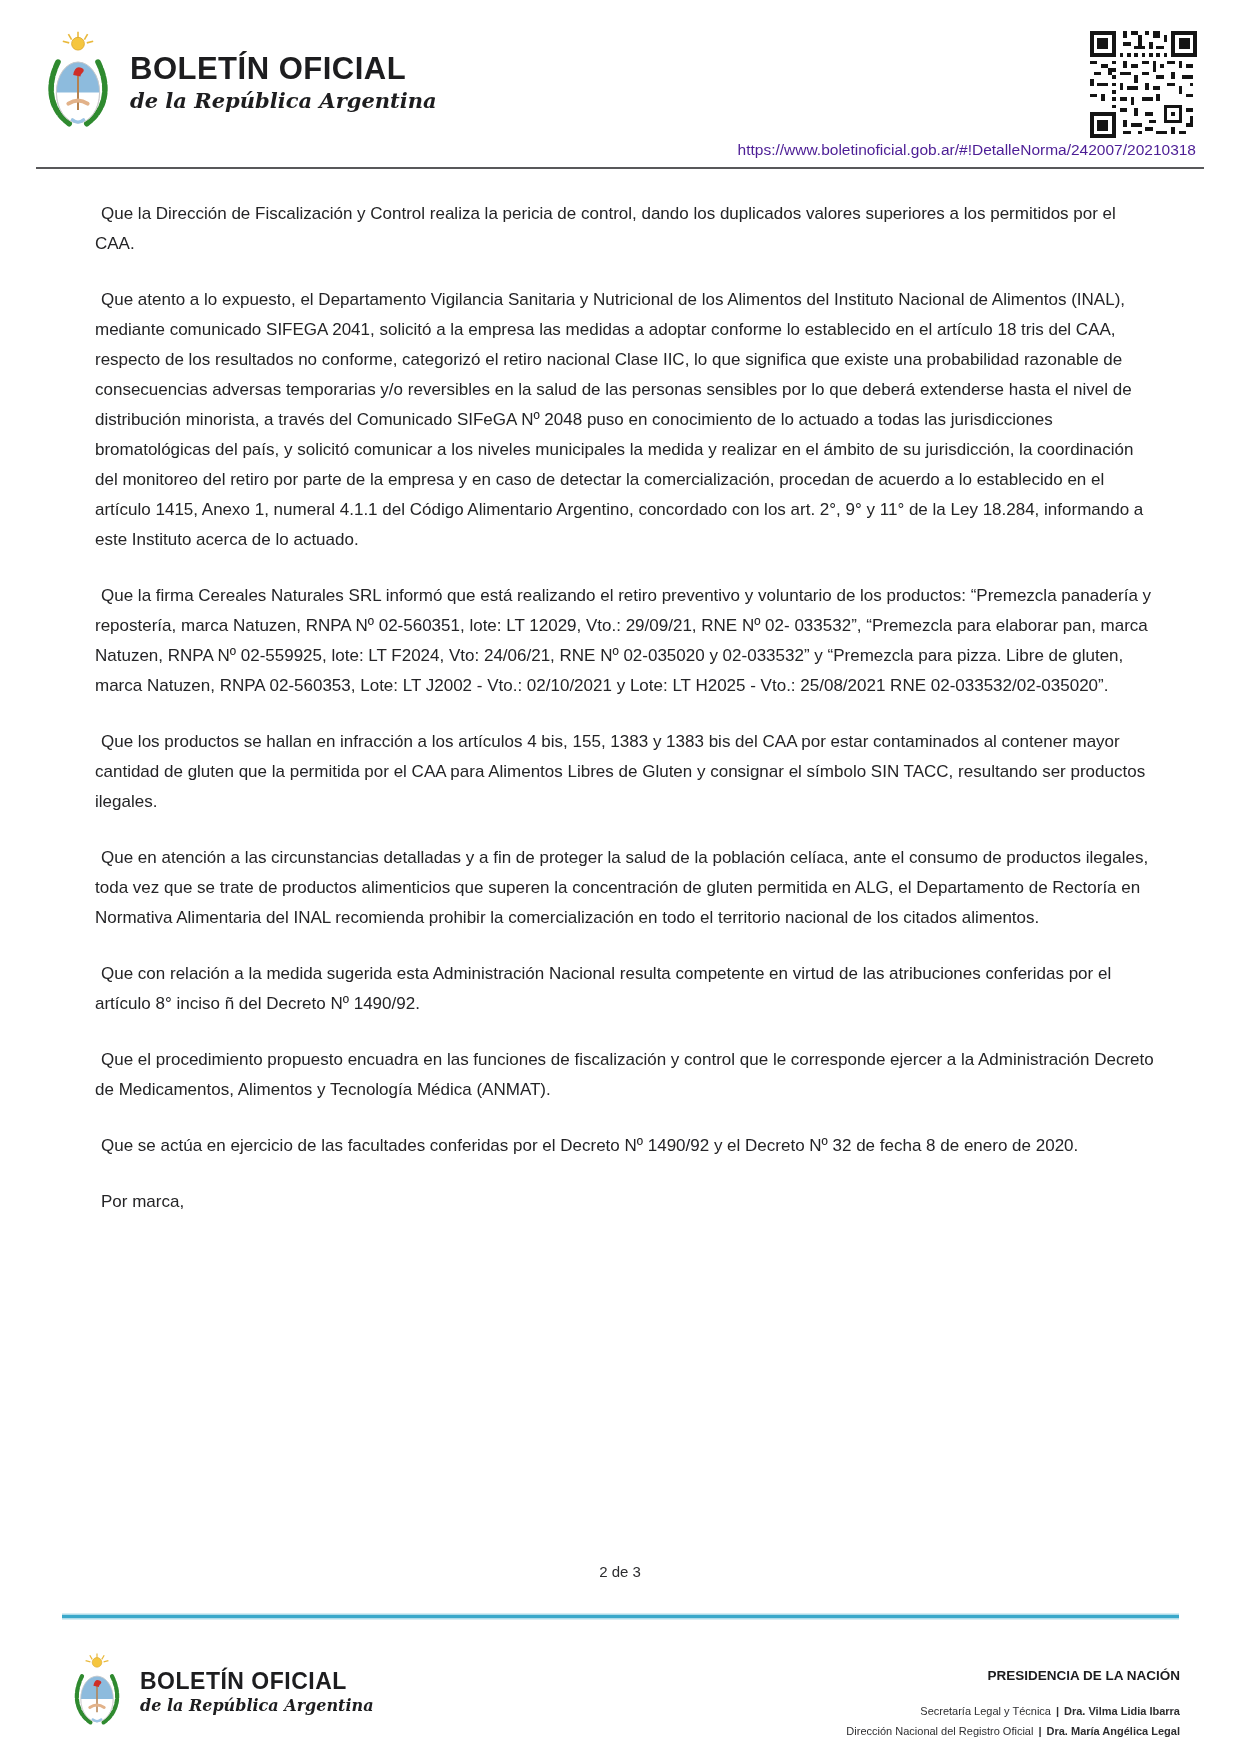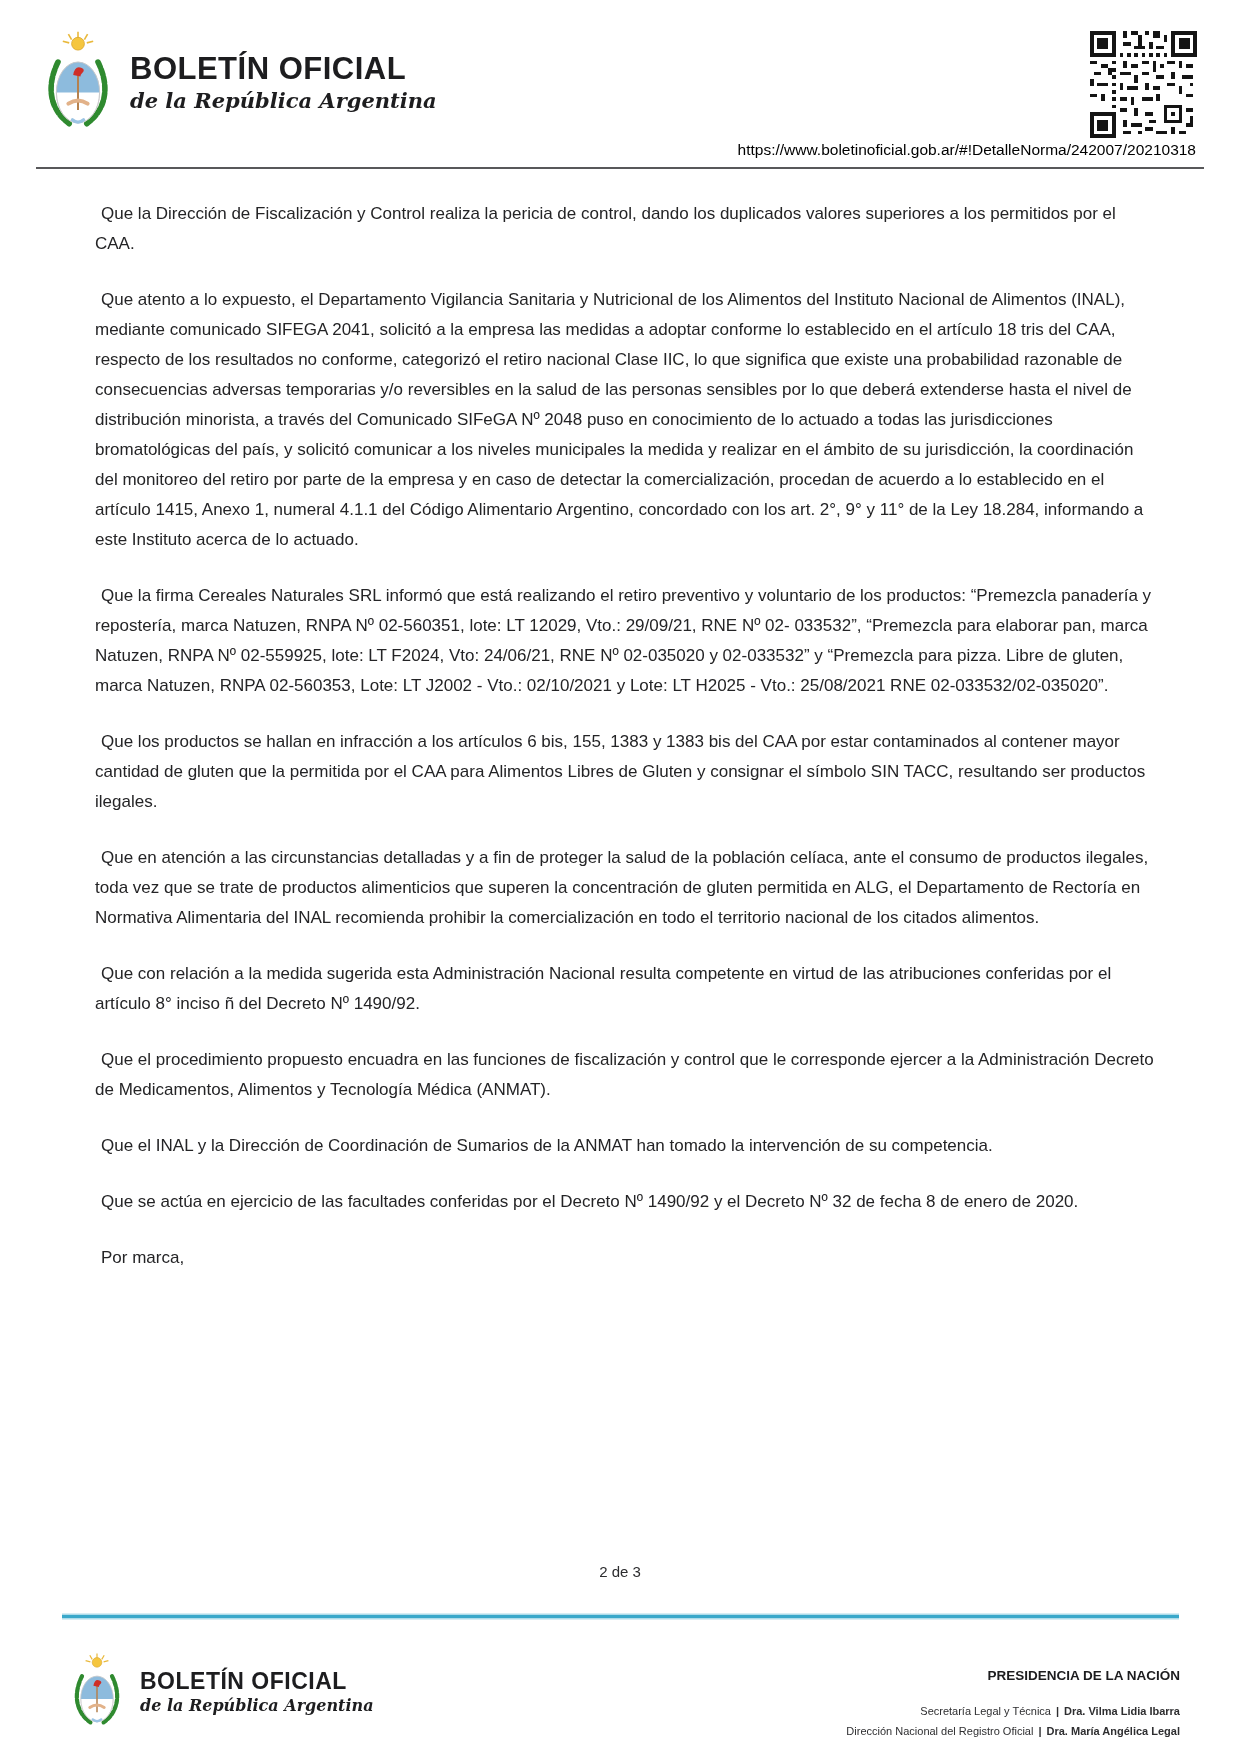--- a/index.html
+++ b/index.html
@@ -18,21 +18,21 @@
   .brand-text .brand{
     font-weight:bold;font-size:31px;letter-spacing:.5px;color:#1d1d1f;line-height:1.1;
   }
   .brand-text .tagline{
     font-family:"DejaVu Serif", serif;font-style:italic;font-weight:bold;
     font-size:21px;color:#1d1d1f;margin-top:2px;
   }
   .qr{position:absolute;left:1090px;top:31px;width:107px;height:107px;}
   .doc-url{
     position:absolute;top:141px;right:44px;
-    font-size:15.5px;color:#000000;
+    font-size:15.5px;color:#4c1d95;
   }
   .header-rule{
     position:absolute;top:167px;left:36px;right:36px;
     border-top:2px solid #58585a;
   }
 
   
   .doc-body{
     position:absolute;top:199px;left:95px;width:1063px;
     font-size:17px;line-height:30px;color:#242426;
@@ -197,25 +197,24 @@
     </svg>
   </span>
 
   <div class="doc-url">https://www.boletinoficial.gob.ar/#!DetalleNorma/242007/20210318</div>
   <div class="header-rule"></div>
 
   <div class="doc-body">
     <p>Que la Dirección de Fiscalización y Control realiza la pericia de control, dando los duplicados valores superiores a los permitidos por el CAA.</p>
     <p>Que atento a lo expuesto, el Departamento Vigilancia Sanitaria y Nutricional de los Alimentos del Instituto Nacional de Alimentos (INAL), mediante comunicado SIFEGA 2041, solicitó a la empresa las medidas a adoptar conforme lo establecido en el artículo 18 tris del CAA, respecto de los resultados no conforme, categorizó el retiro nacional Clase IIC, lo que significa que existe una probabilidad razonable de consecuencias adversas temporarias y/o reversibles en la salud de las personas sensibles por lo que deberá extenderse hasta el nivel de distribución minorista, a través del Comunicado SIFeGA Nº 2048 puso en conocimiento de lo actuado a todas las jurisdicciones bromatológicas del país, y solicitó comunicar a los niveles municipales la medida y realizar en el ámbito de su jurisdicción, la coordinación del monitoreo del retiro por parte de la empresa y en caso de detectar la comercialización, procedan de acuerdo a lo establecido en el artículo 1415, Anexo 1, numeral 4.1.1 del Código Alimentario Argentino, concordado con los art. 2°, 9° y 11° de la Ley 18.284, informando a este Instituto acerca de lo actuado.</p>
     <p>Que la firma Cereales Naturales SRL informó que está realizando el retiro preventivo y voluntario de los productos: “Premezcla panadería y repostería, marca Natuzen, RNPA Nº 02-560351, lote: LT 12029, Vto.: 29/09/21, RNE Nº 02- 033532”, “Premezcla para elaborar pan, marca Natuzen, RNPA Nº 02-559925, lote: LT F2024, Vto: 24/06/21, RNE Nº 02-035020 y 02-033532” y “Premezcla para pizza. Libre de gluten, marca Natuzen, RNPA 02-560353, Lote: LT J2002 - Vto.: 02/10/2021 y Lote: LT H2025 - Vto.: 25/08/2021 RNE 02-033532/02-035020”.</p>
-    <p>Que los productos se hallan en infracción a los artículos 6 bis, 155, 1383 y 1383 bis del CAA por estar contaminados al contener mayor cantidad de gluten que la permitida por el CAA para Alimentos Libres de Gluten y consignar el símbolo SIN TACC, resultando ser productos ilegales.</p>
+    <p>Que los productos se hallan en infracción a los artículos 4 bis, 155, 1383 y 1383 bis del CAA por estar contaminados al contener mayor cantidad de gluten que la permitida por el CAA para Alimentos Libres de Gluten y consignar el símbolo SIN TACC, resultando ser productos ilegales.</p>
     <p>Que en atención a las circunstancias detalladas y a fin de proteger la salud de la población celíaca, ante el consumo de productos ilegales, toda vez que se trate de productos alimenticios que superen la concentración de gluten permitida en ALG, el Departamento de Rectoría en Normativa Alimentaria del INAL recomienda prohibir la comercialización en todo el territorio nacional de los citados alimentos.</p>
     <p>Que con relación a la medida sugerida esta Administración Nacional resulta competente en virtud de las atribuciones conferidas por el artículo 8° inciso ñ del Decreto Nº 1490/92.</p>
     <p>Que el procedimiento propuesto encuadra en las funciones de fiscalización y control que le corresponde ejercer a la Administración Decreto de Medicamentos, Alimentos y Tecnología Médica (ANMAT).</p>
-    <p>Que el INAL y la Dirección de Coordinación de Sumarios de la ANMAT han tomado la intervención de su competencia.</p>
     <p>Que se actúa en ejercicio de las facultades conferidas por el Decreto Nº 1490/92 y el Decreto Nº 32 de fecha 8 de enero de 2020.</p>
     <p>Por marca,</p>
   </div>
 
   <div class="page-number">2 de 3</div>
   <div class="footer-divider"></div>
 
   <div class="logo-block logo-footer">
     <span>
       <svg viewBox="0 0 90 126" width="54" height="76">

